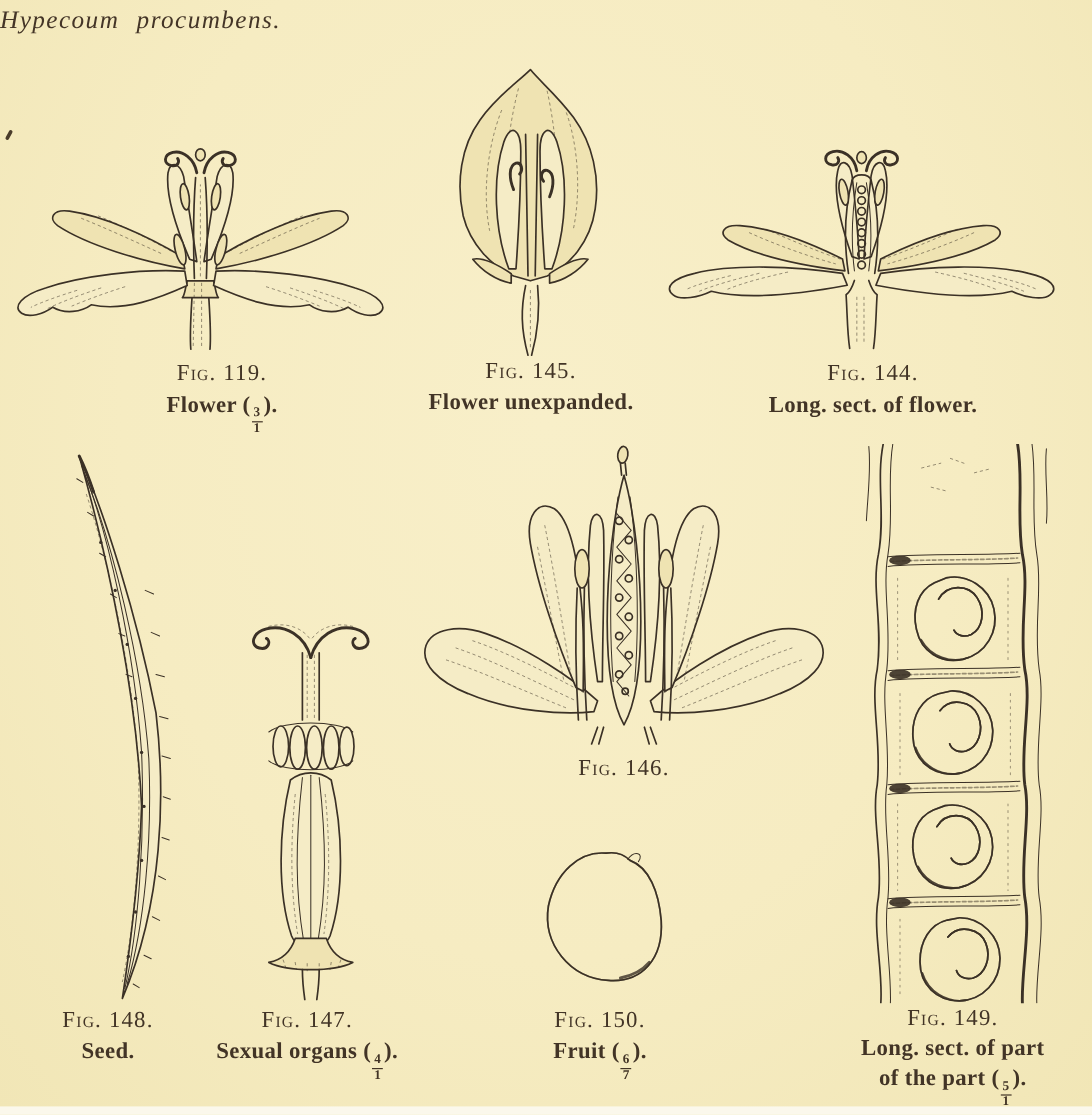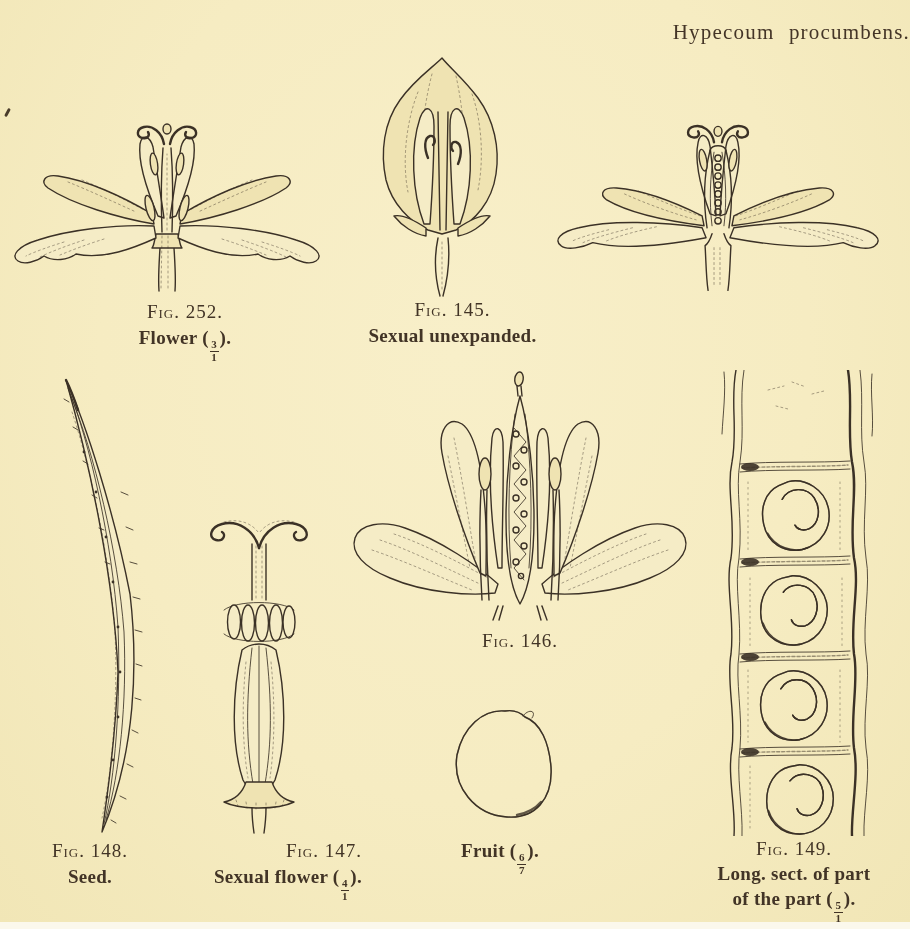--- a/index.html
+++ b/index.html
@@ -4,22 +4,22 @@
 <style>
   html,body{margin:0;padding:0;}
   body{width:910px;height:929px;overflow:hidden;}
   .page{
     position:relative;width:910px;height:929px;
     background:radial-gradient(ellipse at 50% 38%, #f8efc9 0%, #f6ecc2 55%, #f1e6b6 100%);
     font-family:"Liberation Serif","DejaVu Serif",serif;
     color:#453727;
   }
   .title{
-    position:absolute;left:0;top:20px;width:100%;text-align:right;
-    font-size:21px;letter-spacing:1.2px;word-spacing:8px;color:#443527;
+    position:absolute;left:0;top:4px;width:100%;text-align:left;
+    font-style:italic;font-size:21px;letter-spacing:1.2px;word-spacing:8px;color:#443527;
   }
   .fig{position:absolute;margin:0;padding:0;}
   .cap{position:absolute;text-align:center;line-height:26px;}
   .cap-label{font-variant:small-caps;font-size:19px;letter-spacing:1px;color:#423426;}
   .cap-desc{font-size:19px;color:#423426;letter-spacing:.3px;font-weight:bold;}
   .frac{display:inline-flex;flex-direction:column;align-items:center;
         font-size:11px;line-height:1.05;vertical-align:-4px;margin:0 1px;}
   .frac .fnum{border-bottom:1px solid #423426;padding:0 1.5px;}
   .frac .fden{padding:0 1.5px;}
   .bottom-strip{position:absolute;left:0;bottom:0;width:100%;height:7px;background:#fbf8ec;}
@@ -88,21 +88,21 @@
       <path class="hatch" d="M163,146 L163,70"></path>
       <ellipse class="pf2" cx="150" cy="80" rx="3.6" ry="11" transform="rotate(-8 150 80)"></ellipse>
       <ellipse class="pf2" cx="176" cy="80" rx="3.6" ry="11" transform="rotate(8 176 80)"></ellipse>
 
       <path class="thick" d="M160,60 C158,48 148,41 140,43 C132,45 132,53 139,54 C144,55 146,51 144,48"></path>
       <path class="thick" d="M166,60 C168,48 178,41 186,43 C194,45 194,53 187,54 C182,55 180,51 182,48"></path>
       <ellipse class="pf2" cx="163" cy="45" rx="4" ry="5"></ellipse>
     </svg>
   </figure>
   <div class="cap" style="left:60px;top:299px;width:250px;">
-    <div class="cap-label">Fig. 252.</div>
+    <div class="cap-label">Fig. 119.</div>
     <div class="cap-desc"><span>Flower (</span><span class="frac">
           <span class="fnum">3</span>
           <span class="fden">1</span>
         </span><span>).</span></div>
   </div>
 
   <figure class="fig" style="left:362px;top:52px;">
     <svg width="162" height="248" viewBox="0 0 162 248">
       <path class="pf2" d="M80,6 C70,16 52,28 38,48 C22,70 18,100 24,128 C30,152 48,170 66,178 L80,182 L94,178 C112,170 130,150 134,122 C138,96 132,68 116,46 C102,27 88,16 80,6 Z"></path>
       <path class="hatch" d="M56,40 C44,70 40,110 46,140 M70,22 C60,60 56,110 60,150 M94,24 C102,60 106,110 100,150 M110,42 C120,70 122,108 116,138"></path>
@@ -116,23 +116,23 @@
       <path class="thick" d="M96,112 C100,102 100,92 94,90 C89,89 88,96 91,99"></path>
 
       <path class="pf2" d="M64,176 C52,168 40,162 32,164 C40,174 52,182 64,184 Z"></path>
       <path class="pf2" d="M96,176 C108,168 120,162 128,164 C120,174 108,182 96,184 Z"></path>
 
       <path d="M76,186 C72,205 72,222 78,244"></path>
       <path d="M86,186 C88,205 87,222 81,244"></path>
       <path class="hatch" d="M80,190 L80,240"></path>
     </svg>
   </figure>
-  <div class="cap" style="left:330px;top:297px;width:245px;">
+  <div class="cap" style="left:320px;top:297px;width:245px;">
     <div class="cap-label">Fig. 145.</div>
-    <div class="cap-desc">Sexual unexpanded.</div>
+    <div class="cap-desc">Flower unexpanded.</div>
   </div>
 
   <figure class="fig" style="left:553px;top:84px;">
     <svg width="330" height="212" viewBox="0 0 332 212">
 
       <path d="M160,150 C158,156 156,160 153,162 C154,178 154,194 156,207"></path>
       <path d="M172,150 C174,156 176,160 179,162 C178,178 178,194 176,207"></path>
       <path class="hatch" d="M162,164 L162,204 M168,164 L168,204"></path>
 
       <path class="pf" d="M150,144 C110,138 58,136 26,144 C8,148 0,156 8,162 C14,167 30,164 40,159 C72,167 122,160 154,154 Z"></path>
@@ -164,20 +164,24 @@
         <circle cx="166" cy="137" r="3.2"></circle>
 
       <ellipse class="pf2" cx="151" cy="76" rx="3.6" ry="11" transform="rotate(-10 151 76)"></ellipse>
       <ellipse class="pf2" cx="181" cy="76" rx="3.6" ry="11" transform="rotate(10 181 76)"></ellipse>
 
       <path class="thick" d="M162,58 C160,46 150,40 142,42 C134,44 134,52 141,53 C146,54 148,50 146,47"></path>
       <path class="thick" d="M170,58 C172,46 182,40 190,42 C198,44 198,52 191,53 C186,54 184,50 186,47"></path>
       <ellipse class="pf2" cx="166" cy="47" rx="4" ry="5"></ellipse>
     </svg>
   </figure>
+  <div class="cap" style="left:600px;top:299px;width:255px;">
+    <div class="cap-label">Fig. 144.</div>
+    <div class="cap-desc">Long. sect. of flower.</div>
+  </div>
 
   <figure class="fig" style="left:330px;top:368px;">
     <svg width="376" height="258" viewBox="0 0 376 258">
 
       <path class="pf" d="M165,225 C140,228 95,225 60,210 C35,200 20,185 25,170 C30,156 52,152 75,160 C110,172 148,198 168,216 Z"></path>
       <path class="hatch" d="M50,172 C80,182 120,202 150,216 M42,182 C72,192 112,210 142,222 M64,166 C94,176 132,196 158,210"></path>
 
       <path class="pf" d="M150,205 C135,170 118,120 112,85 C108,62 118,48 132,56 C146,66 152,100 155,140 C157,165 156,190 156,208 Z"></path>
       <path class="hatch" d="M124,70 C132,110 140,160 146,196 M118,88 C126,128 134,170 140,200"></path>
 
@@ -277,37 +281,38 @@
       <path class="thin" d="M70,166 C76,220 76,260 69,302"></path>
       <path class="hatch" d="M50,180 C46,220 46,260 52,296 M75,180 C79,220 79,260 74,296"></path>
 
       <path class="pf2" d="M50,300 C46,312 38,318 28,320 C44,328 82,328 98,320 C88,318 80,312 76,300 Z"></path>
       <path class="hatch" d="M40,318 L42,324 M50,320 L51,326 M60,321 L60,327 M70,321 L70,327 M80,320 L79,326 M88,318 L86,324"></path>
 
       <path d="M56,326 C56,336 57,344 58,351"></path>
       <path d="M70,326 C70,336 69,344 68,351"></path>
     </svg>
   </figure>
-  <div class="cap" style="left:150px;top:838px;width:212px;text-align:right;">
+  <div class="cap" style="left:150px;top:838px;width:212px;">
     <div class="cap-label">Fig. 147.</div>
-    <div class="cap-desc"><span>Sexual flower (</span><span class="frac">
+    <div class="cap-desc"><span>Sexual organs (</span><span class="frac">
           <span class="fnum">4</span>
           <span class="fden">1</span>
         </span><span>).</span></div>
   </div>
 
   <figure class="fig" style="left:447px;top:705px;">
     <svg width="118" height="122" viewBox="0 0 118 122">
       <path d="M58,6 C36,4 16,22 10,50 C5,82 28,110 60,112 C88,114 106,94 104,62 C102,38 94,18 78,12 C72,6 64,5 58,6 Z" fill="url(#seedg)" stroke="#2e261c" stroke-width="2.6"></path>
       <path d="M58,6 C36,4 16,22 10,50 C5,82 28,110 60,112 C88,114 106,94 104,62 C102,38 94,18 78,12 C72,6 64,5 58,6 Z" fill="url(#dots)" stroke="none" opacity=".5"></path>
       <path class="thin" d="M76,11 C82,3 90,6 85,13"></path>
       <path class="thick" d="M70,110 C80,108 88,104 94,97" opacity=".8"></path>
     </svg>
   </figure>
   <div class="cap" style="left:400px;top:838px;width:200px;">
+    <div class="cap-label">Fig. 150.</div>
     <div class="cap-desc"><span>Fruit (</span><span class="frac">
           <span class="fnum">6</span>
           <span class="fden">7</span>
         </span><span>).</span></div>
   </div>
 
   <figure class="fig" style="left:710px;top:370px;">
     <svg width="172" height="466" viewBox="0 0 172 466">
       <defs>
         <g id="sd">

